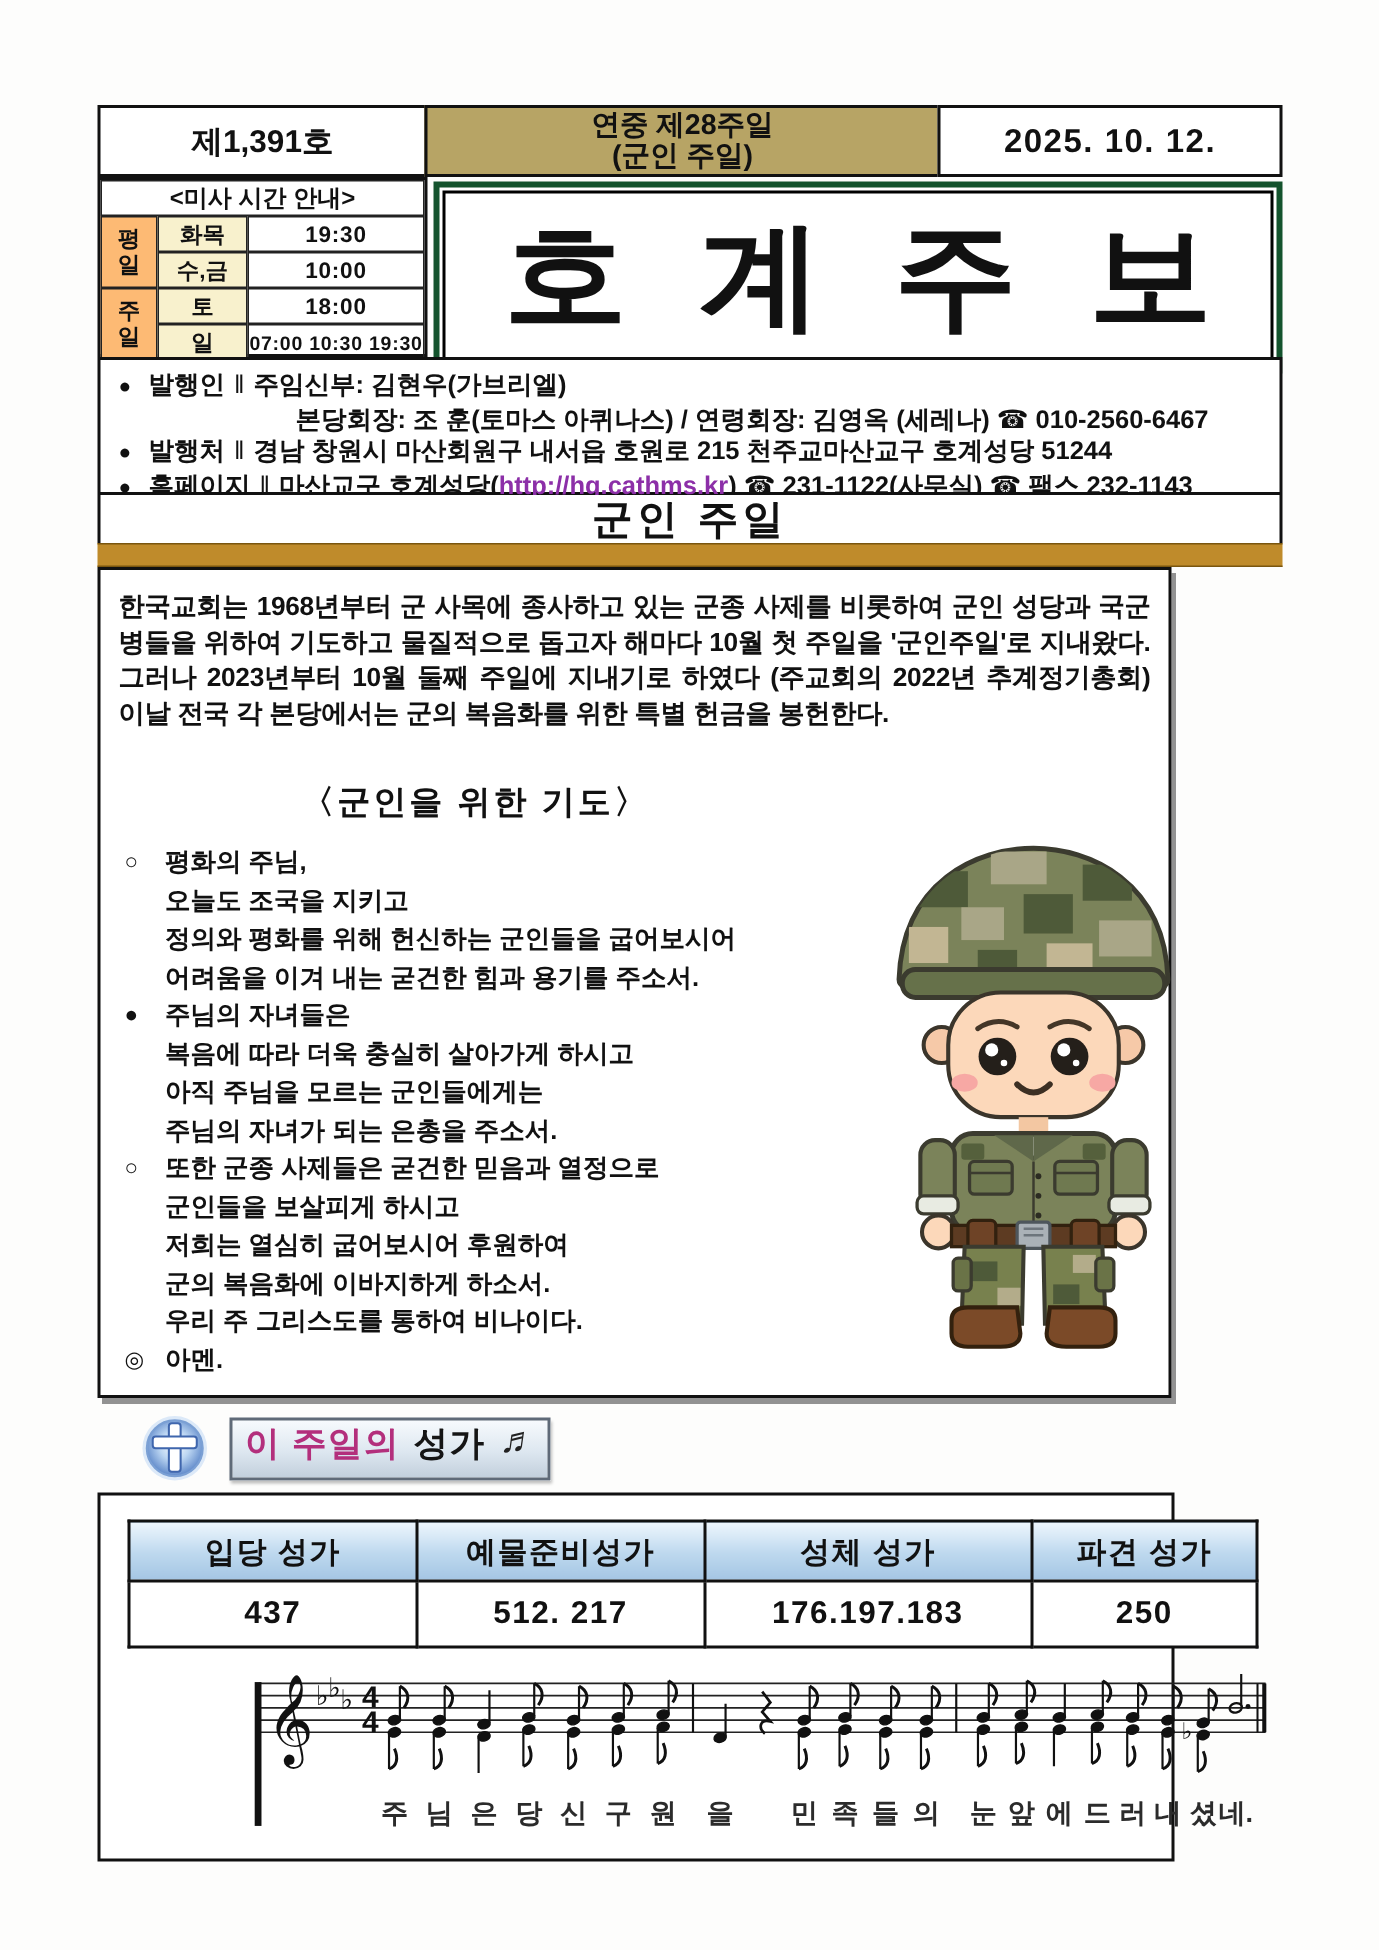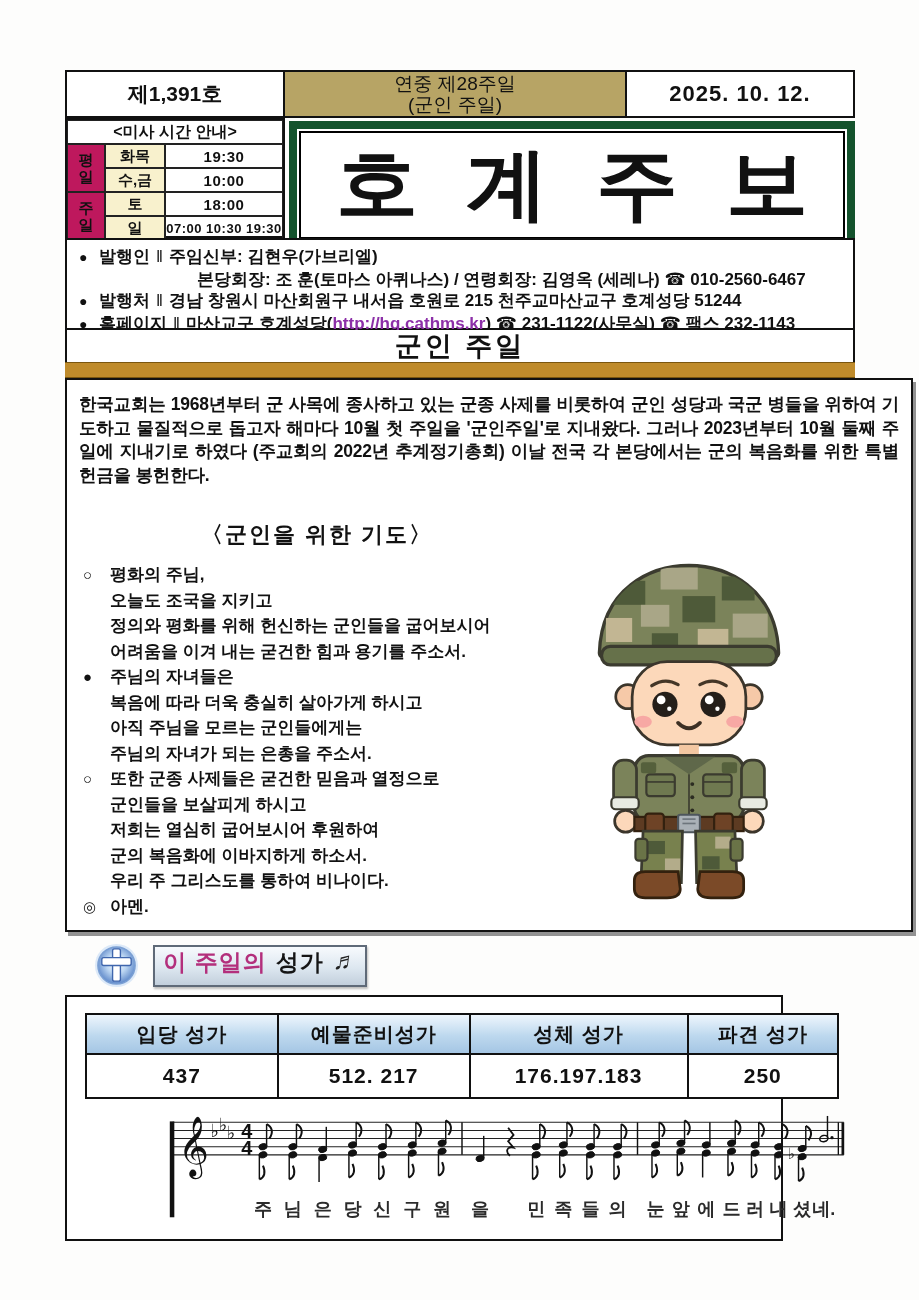--- a/index.html
+++ b/index.html
@@ -4,49 +4,49 @@
 <style>
   html,body{margin:0;padding:0;}
   body{width:919px;height:1300px;background:#fdfdfc;font-family:"Liberation Sans","DejaVu Sans",sans-serif;color:#111;}
   .page{position:relative;width:919px;height:1300px;overflow:hidden;}
   .abs{position:absolute;box-sizing:border-box;}
   .bdr{border:2px solid #111;background:#fff;}
   .center{display:flex;align-items:center;justify-content:center;}
 
   
   #issue{left:65px;top:70px;width:220px;height:48px;font-size:21px;font-weight:800;}
-  #title-band{left:283px;top:70px;width:344px;height:48px;background:#b7a465;flex-direction:column;font-size:19px;font-weight:400;line-height:1.12;text-align:center;}
+  #title-band{left:283px;top:70px;width:344px;height:48px;background:#b7a465;flex-direction:column;font-size:19px;font-weight:700;line-height:1.12;text-align:center;}
   #date-cell{left:625px;top:70px;width:230px;height:48px;font-size:22px;font-weight:800;letter-spacing:1px;}
 
   
   #mass{left:65px;top:118px;width:220px;height:120px;border:2px solid #111;background:#fff;display:grid;grid-template-columns:38px 60px 1fr;grid-template-rows:24px 24px 24px 24px 24px;}
   #mass .c{border:1px solid #222;display:flex;align-items:center;justify-content:center;font-weight:700;box-sizing:border-box;}
   #mass .t{grid-column:1 / span 3;font-size:16px;font-weight:800;}
-  #mass .grp{grid-row:span 2;background:#be185d;font-size:15px;line-height:1.15;width:100%;word-break:break-all;text-align:center;padding:0 9px;}
+  #mass .grp{grid-row:span 2;background:#fdba74;font-size:15px;line-height:1.15;width:100%;word-break:break-all;text-align:center;padding:0 9px;}
   #mass .day{background:#f8f1cd;font-size:15px;}
   #mass .tm{font-size:15px;letter-spacing:0.5px;}
 
   
-  #callig{left:289px;top:121px;width:566px;height:128px;border:8px solid #14532d;background:#fff;}
+  #callig{left:289px;top:121px;width:566px;height:128px;border:4px solid #14532d;background:#fff;}
   #callig .inner{position:absolute;inset:2px;border:2px solid #000;display:flex;align-items:center;justify-content:center;}
   #callig .txt{font-family:"DejaVu Serif","Liberation Serif",serif;font-weight:900;font-size:82px;letter-spacing:48px;padding-left:48px;transform:scaleY(0.96);white-space:nowrap;}
 
   
   #publisher{left:65px;top:238px;width:790px;height:92px;border:2px solid #111;background:#fff;padding:6px 12px;font-size:17px;font-weight:700;line-height:21.5px;}
   #publisher .row{white-space:nowrap;}
   #publisher .indent{padding-left:118px;}
   #publisher .bullet{display:inline-block;width:20px;font-size:14px;}
   #publisher .sep{padding:0 6px;font-weight:400;}
   #publisher a{color:#8c2fa8;font-weight:700;}
 
   #section-title{left:65px;top:330px;width:790px;height:32px;border-left:2px solid #111;border-right:2px solid #111;background:#fff;font-size:27px;font-weight:900;letter-spacing:3px;}
   #goldbar{left:65px;top:362px;width:790px;height:16px;background:#bf8b2b;border-top:1.5px solid #7a560f;border-bottom:1.5px solid #7a560f;}
 
   
-  #main{left:65px;top:378px;width:848px;height:554px;border:2.5px solid #111;background:#fff;box-shadow:3px 4px 0 0 #929292;text-decoration:underline;}
+  #main{left:65px;top:378px;width:716px;height:554px;border:2.5px solid #111;background:#fff;box-shadow:3px 4px 0 0 #929292;text-decoration:underline;}
   #article-par{position:absolute;left:12px;right:12px;top:13px;font-size:17.5px;font-weight:600;line-height:23.5px;text-align:justify;letter-spacing:-0.2px;}
   #prayer-title{position:absolute;left:0;top:140px;width:500px;text-align:center;font-size:22px;font-weight:900;letter-spacing:2px;}
   #prayer-list{position:absolute;left:16px;top:182px;width:486px;font-size:17px;font-weight:600;line-height:25.5px;}
   .pline{display:flex;}
   .pb{width:27px;flex:none;font-size:15px;}
   .pt{flex:1;}
   #soldier{position:absolute;left:498px;top:168px;width:248px;height:352px;}
 
   
   #cross-icon{left:93px;top:942px;width:47px;height:47px;}

